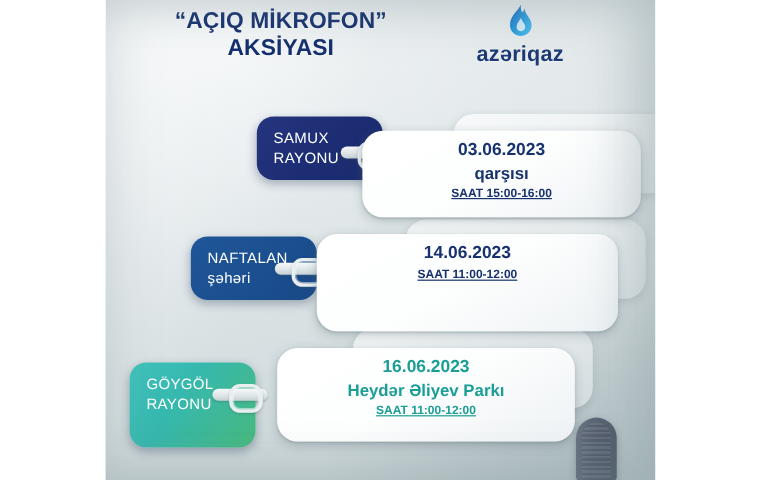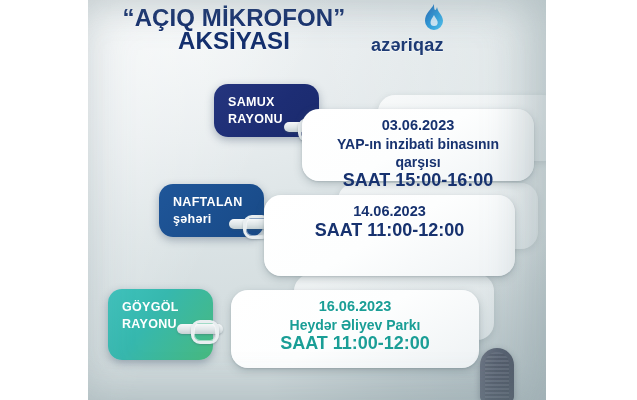--- a/index.html
+++ b/index.html
@@ -24,43 +24,43 @@
   .sheen.a{background:linear-gradient(118deg,rgba(255,255,255,.55) 0%,rgba(255,255,255,0) 38%);}
   .sheen.b{background:linear-gradient(255deg,rgba(255,255,255,.30) 0%,rgba(255,255,255,0) 45%);}
   .sheen.c{background:radial-gradient(70% 55% at 88% 95%, rgba(150,168,174,.55) 0%, rgba(150,168,174,0) 70%);}
   .vignette{position:absolute;inset:0;pointer-events:none;
     box-shadow:inset 0 0 46px rgba(120,140,146,.30), inset -26px 0 40px rgba(120,140,146,.22);}
 
   
   .title{
     position:absolute;left:16px;top:6px;width:260px;
     text-align:center;color:#15306e;font-weight:700;
-    font-size:24px;line-height:23px;letter-spacing:.1px;
+    font-size:19px;line-height:23px;letter-spacing:.1px;
     text-shadow:0 1px 0 rgba(255,255,255,.55);
   }
   .title .l2{display:block;}
 
-  .logo{position:absolute;left:283px;top:4px;width:125px;text-align:left;}
+  .logo{position:absolute;left:283px;top:4px;width:125px;text-align:center;}
   .logo .flame{display:block;margin:0 auto 2px;width:26px;height:30px;}
   .logo .word{
     display:block;color:#1d3a74;font-weight:700;font-size:18px;
     letter-spacing:.2px;line-height:19px;
     text-shadow:0 1px 0 rgba(255,255,255,.5);
   }
 
   
   .card{
     position:absolute;border-radius:17px;
     background:linear-gradient(150deg,#ffffff 0%,#fdfefe 48%,#eef2f4 100%);
     box-shadow:0 3px 9px rgba(86,105,112,.30), 0 1px 2px rgba(86,105,112,.22);
     color:#17326f;font-weight:700;text-align:center;
   }
   .card .dt{font-size:14.5px;line-height:19px;}
   .card .pl{font-size:14px;line-height:18px;}
-  .card .tm{font-size:18px;line-height:18px;}
+  .card .tm{font-size:10px;line-height:18px;text-decoration:underline;}
   .card .inner{padding:7px 10px 8px;}
   .card.teal{color:#1a9e96;}
 
   #card1{left:214px;top:109px;width:232px;height:72px;}
   #card2{left:176px;top:195px;width:251px;height:81px;}
   #card3{left:143px;top:290px;width:248px;height:78px;}
 
   
   .ghost{
     position:absolute;border-radius:17px;
@@ -68,22 +68,23 @@
     box-shadow:0 2px 7px rgba(86,105,112,.20);
   }
   #ghost1{left:290px;top:95px;width:182px;height:66px;}
   #ghost2{left:250px;top:183px;width:200px;height:66px;}
   #ghost3{left:206px;top:274px;width:200px;height:66px;}
 
   
   .tag{
     position:absolute;border-radius:14px;
     box-shadow:0 3px 8px rgba(40,60,90,.35);
-    color:#ffffff;font-weight:700;font-size:12.5px;line-height:17px;
+    color:#ffffff;font-weight:400;font-size:12.5px;line-height:17px;
     letter-spacing:.3px;
+    margin-top:13px;
   }
   .tag .t-inner{padding:10px 12px 10px 14px;}
   .tag .l1,.tag .l2{display:block;}
   #tag1{left:126px;top:84px;width:105px;height:53px;
         background:linear-gradient(135deg,#25357e 0%,#1d2d74 55%,#1a2a6c 100%);}
   #tag2{left:71px;top:184px;width:105px;height:53px;
         background:linear-gradient(135deg,#1f5699 0%,#1b4f8f 55%,#184986 100%);}
   #tag3{left:20px;top:289px;width:105px;height:71px;
         background:linear-gradient(125deg,#3fc3bd 0%,#36b8ae 40%,#48b97e 100%);}
 
@@ -153,21 +154,20 @@
         <span class="l2">RAYONU</span>
       </div>
     </div>
     <div class="link" id="link1">
       <span class="bar"></span>
       <span class="ring"></span>
     </div>
     <div class="card" id="card1">
       <div class="inner">
         <div class="dt">03.06.2023</div>
-        <div class="pl">YAP-ın inzibati binasının</div>
         <div class="pl">qarşısı</div>
         <div class="tm">SAAT 15:00-16:00</div>
       </div>
     </div>
 
     <div class="tag" id="tag2">
       <div class="t-inner">
         <span class="l1">NAFTALAN</span>
         <span class="l2">şəhəri</span>
       </div>

